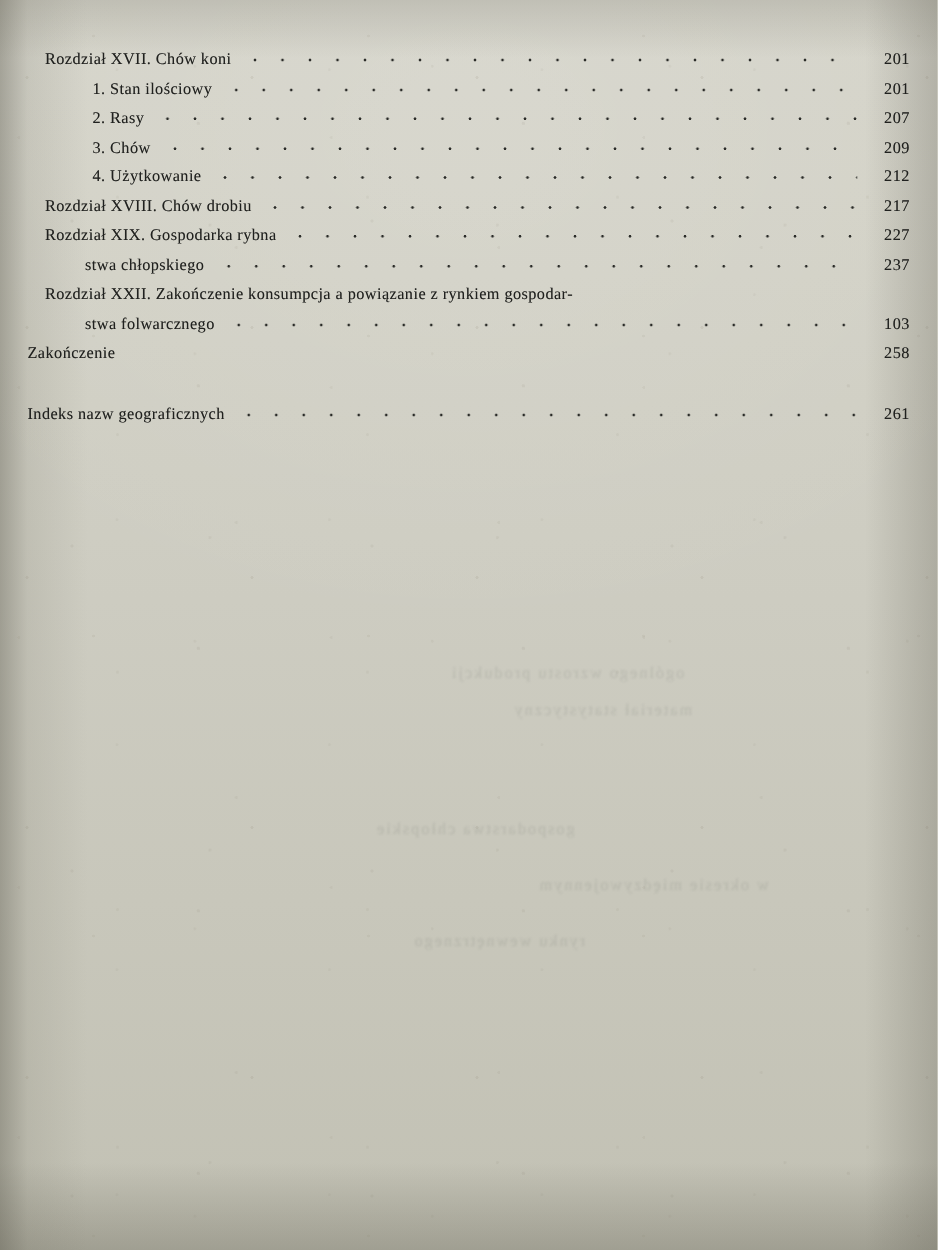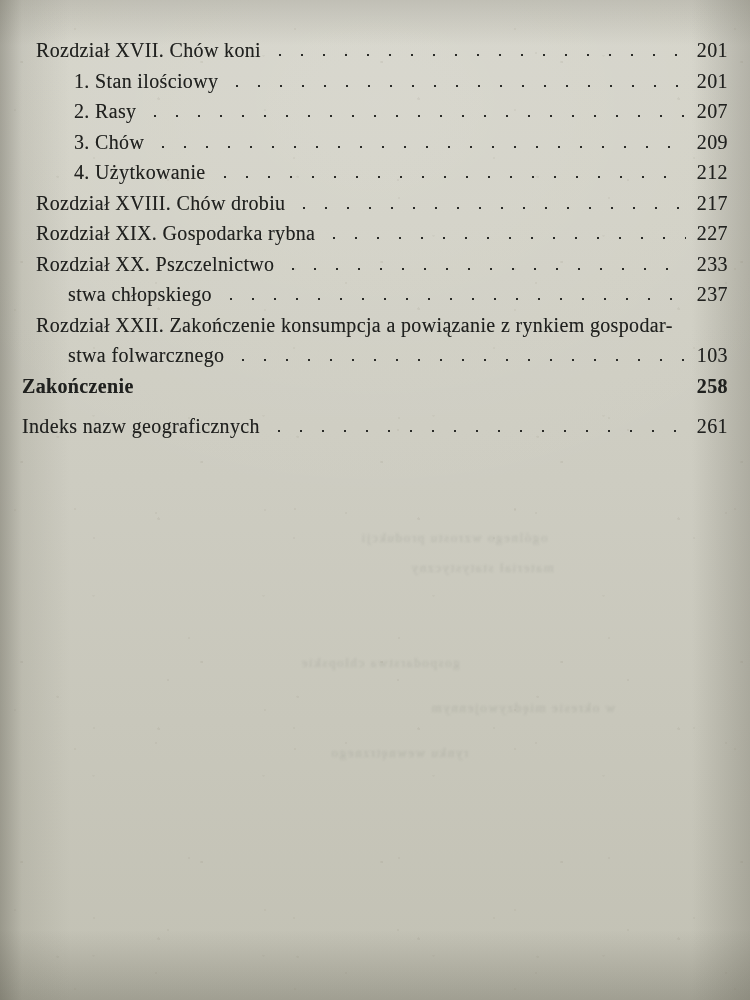--- a/index.html
+++ b/index.html
@@ -76,21 +76,21 @@
     top: 40px;
     left: 0;
     right: 0;
     padding: 0 22px 0 22px;
     z-index: 3;
   }
 
   .row {
     display: flex;
     align-items: center;
-    font-size: 20px;
+    font-size: 13px;
     color: #20211f;
     line-height: 1.0;
     letter-spacing: .25px;
     margin-bottom: 10.5px;
     font-family: "Liberation Serif", serif;
   }
   .row .label {
     white-space: pre;
     letter-spacing: .35px;
   }
@@ -179,46 +179,41 @@
       <span class="leader"></span>
       <span class="page">217</span>
     </div>
 
     <div class="row lvl-chapter">
       <span class="label">Rozdział XIX. Gospodarka rybna</span>
       <span class="leader"></span>
       <span class="page">227</span>
     </div>
 
-    <div class="row lvl-chapter">
-      <span class="label">Rozdział XX. Pszczelnictwo</span>
-      <span class="leader"></span>
-      <span class="page">233</span>
-    </div>
 
 
     <div class="row lvl-cont">
       <span class="label">stwa chłopskiego</span>
       <span class="leader"></span>
       <span class="page">237</span>
     </div>
 
     <div class="row lvl-chapter nowrap-leader">
       <span class="label">Rozdział XXII. Zakończenie konsumpcja a powiązanie z rynkiem gospodar-</span>
 
       <span class="page"></span>
     </div>
 
     <div class="row lvl-cont">
       <span class="label">stwa folwarcznego</span>
       <span class="leader"></span>
       <span class="page">103</span>
     </div>
 
-    <div class="row lvl-flush" style="margin-bottom:20px;font-weight:bold;">
+    <div class="row lvl-flush" style="margin-bottom:36px;">
       <span class="label">Zakończenie</span>
 
       <span class="page" style="margin-left:auto;">258</span>
     </div>
 
     <div class="row lvl-flush">
       <span class="label">Indeks nazw geograficznych</span>
       <span class="leader"></span>
       <span class="page">261</span>
     </div>

